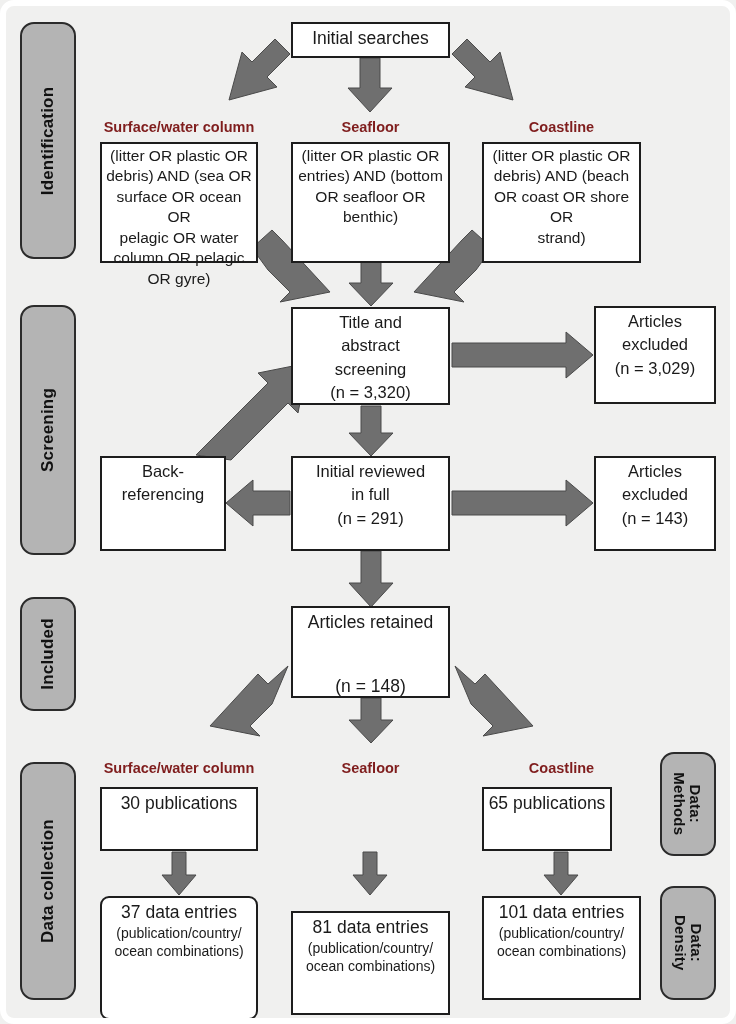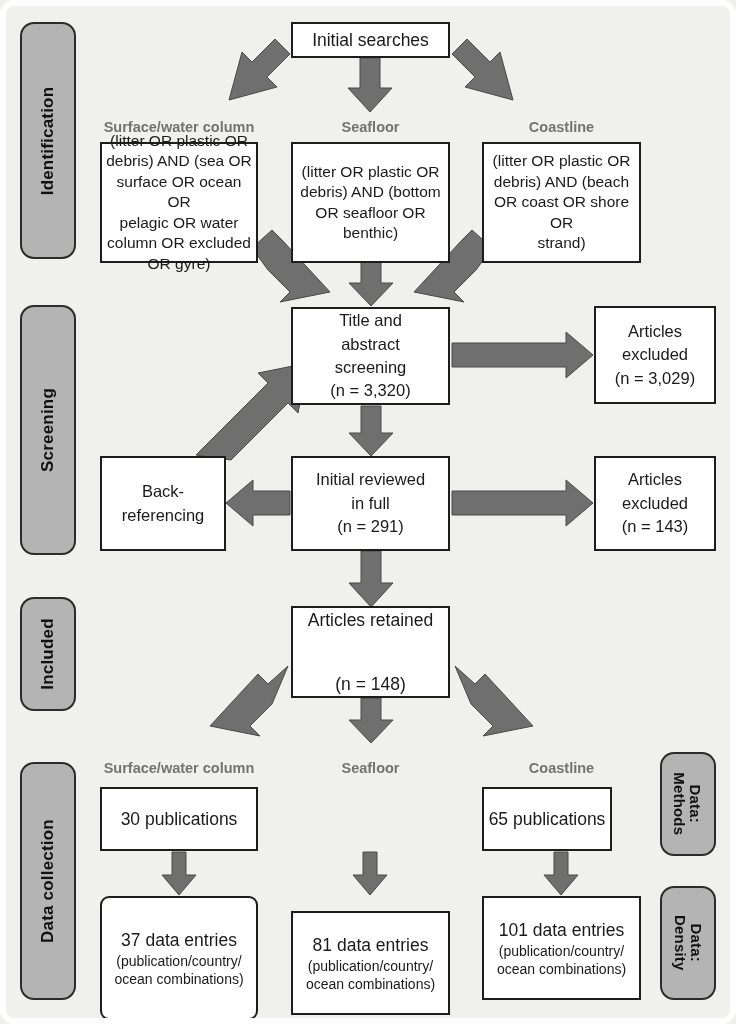--- a/index.html
+++ b/index.html
@@ -58,39 +58,38 @@
 
   
   .box {
     position: absolute;
     background: #ffffff;
     border: 2px solid #1d1d1d;
     box-sizing: border-box;
     display: flex;
     flex-direction: column;
     align-items: center;
-    justify-content: center;
     text-align: center;
     z-index: 10;
-    padding: 16px 4px;
+    padding: 2px 4px;
   }
   .box .line { display: block; width: 100%; }
   .box.b-15 .line { font-size: 15.5px; line-height: 1.32; }
   .box.b-16 .line { font-size: 16.5px; line-height: 1.42; }
   .box.b-17 .line { font-size: 17.5px; line-height: 1.38; }
   .box .sub { font-size: 14px; line-height: 1.3; }
 
   
   .caption {
     position: absolute;
     font-weight: bold;
     font-size: 14.5px;
     text-align: center;
     z-index: 10;
-    color: #737373;
+    color: #7f1d1d;
     white-space: nowrap;
   }
 
   
   #arrows {
     position: absolute;
     left: 0; top: 0;
     width: 736px; height: 1024px;
     z-index: 2;
   }
@@ -174,27 +173,27 @@
   </div>
   <div class="caption" style="left:482px; top:119px; width:159px;">
     <span>Coastline</span>
   </div>
 
   <div class="box b-15" style="left:100px; top:142px; width:158px; height:121px;">
     <span class="line">(litter OR plastic OR</span>
     <span class="line">debris) AND (sea OR</span>
     <span class="line">surface OR ocean OR</span>
     <span class="line">pelagic OR water</span>
-    <span class="line">column OR excluded</span>
+    <span class="line">column OR pelagic</span>
     <span class="line">OR gyre)</span>
   </div>
 
   <div class="box b-15" style="left:291px; top:142px; width:159px; height:121px;">
     <span class="line">(litter OR plastic OR</span>
-    <span class="line">debris) AND (bottom</span>
+    <span class="line">entries) AND (bottom</span>
     <span class="line">OR seafloor OR</span>
     <span class="line">benthic)</span>
   </div>
 
   <div class="box b-15" style="left:482px; top:142px; width:159px; height:121px;">
     <span class="line">(litter OR plastic OR</span>
     <span class="line">debris) AND (beach</span>
     <span class="line">OR coast OR shore OR</span>
     <span class="line">strand)</span>
   </div>

